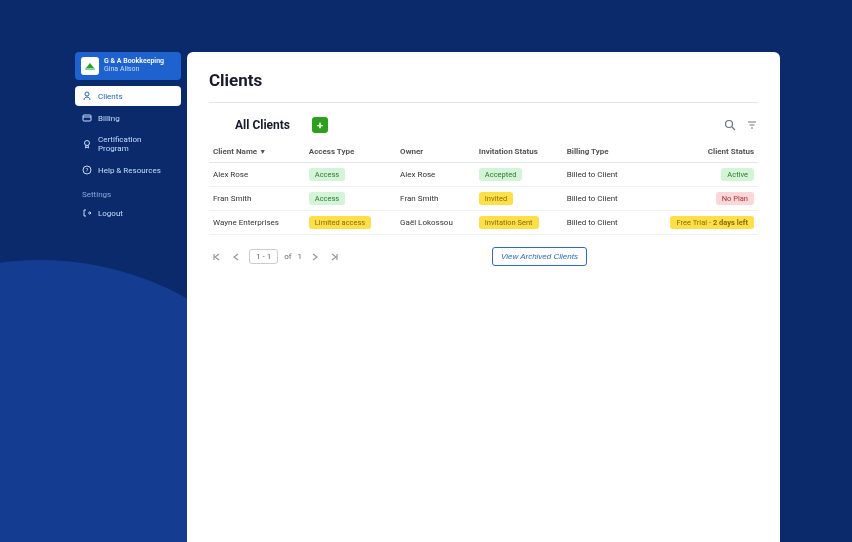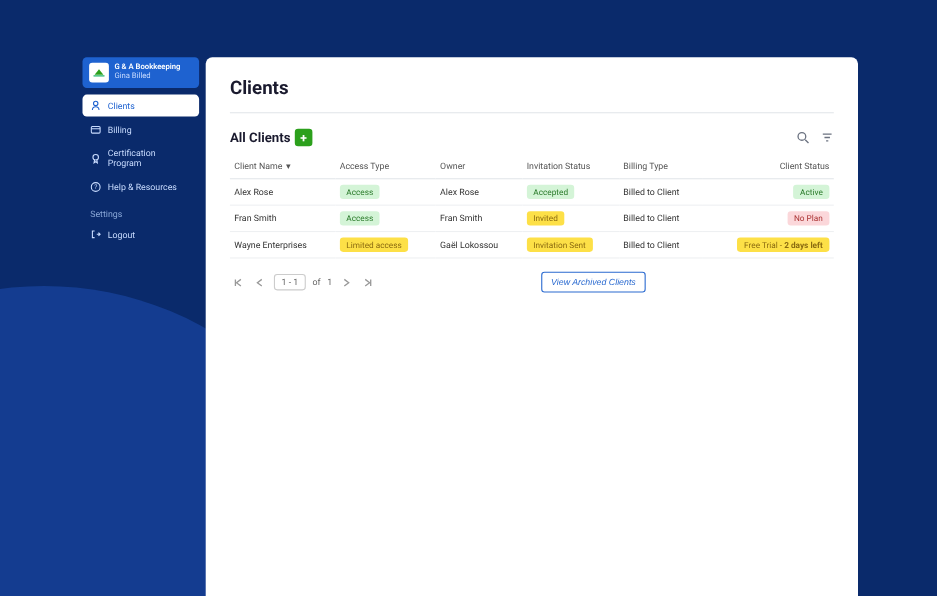--- a/index.html
+++ b/index.html
@@ -19,29 +19,29 @@
 .nav-icon { width: 10px; height: 10px; display: flex; align-items: center; justify-content: center; }
 .nav-section-label { font-size: 8px; color: #8aa8d8; padding: 8px 7px 4px; }
 
 
 .main { flex: 1; background: #fff; border-radius: 6px 6px 0 0; padding: 18px 22px 0; overflow: hidden; }
 .page-header { display: flex; align-items: center; justify-content: space-between; padding-bottom: 12px; border-bottom: 1px solid #e3e6ea; }
 .page-title { font-size: 17px; font-weight: 700; color: #1a1a2e; }
 .create-btn { background: #2ca01c; color: #fff; border: none; border-radius: 4px; padding: 7px 12px; font-size: 10px; font-weight: 600; cursor: pointer; }
 
 .subheader { display: flex; align-items: center; justify-content: space-between; margin-top: 14px; margin-bottom: 8px; }
-.subheader-left { display: flex; align-items: center; gap: 4px; }
+.subheader-left { display: flex; align-items: center; gap: 22px; margin-left: 26px; }
 .sub-title { font-size: 12px; font-weight: 700; color: #1a1a2e; }
 .add-btn { width: 16px; height: 16px; background: #2ca01c; border-radius: 3px; display: flex; align-items: center; justify-content: center; color: #fff; font-size: 11px; font-weight: 700; cursor: pointer; }
 .tool-icons { display: flex; gap: 10px; }
 .tool-ic { width: 12px; height: 12px; color: #6b7280; cursor: pointer; }
 
 
 .tbl { width: 100%; border-collapse: collapse; font-size: 8px; }
-.tbl th { text-align: left; font-weight: 400; color: #555; padding: 6px 4px; border-bottom: 1px solid #e3e6ea; white-space: nowrap; }
+.tbl th { text-align: left; font-weight: 700; color: #555; padding: 6px 4px; border-bottom: 1px solid #e3e6ea; white-space: nowrap; }
 .tbl th:last-child { text-align: right; }
 .tbl td:last-child { text-align: right; }
 .tbl td { padding: 5px 4px; border-bottom: 1px solid #eef0f2; color: #333; white-space: nowrap; }
 .sort-caret { font-size: 7px; margin-left: 2px; }
 .badge { display: inline-block; padding: 2px 6px; border-radius: 3px; font-size: 7.5px; text-align: center; }
 .b-green { background: #d4f4d7; color: #2a7a2a; }
 .b-yellow { background: #fde047; color: #8a6a10; }
 .b-red { background: #fbd7da; color: #a33; }
 .inline-bold { font-weight: 700; }
 
@@ -65,21 +65,21 @@
     <div class="org-card">
       <div class="org-logo">
         <svg width="12" height="12" viewBox="0 0 12 12">
             <rect width="12" height="12" fill="#fff"></rect>
             <path d="M2 8 L6 3 L10 8 Z" fill="#2ca01c"></path>
             <rect x="1" y="8.5" width="10" height="1" fill="#0a5"></rect>
           </svg>
       </div>
       <div class="org-text">
         <span class="org-name">G &amp; A Bookkeeping</span>
-        <span class="org-user">Gina Billed</span>
+        <span class="org-user">Gina Alison</span>
       </div>
     </div>
 
     <div class="nav-item active">
       <span class="nav-icon">
           <svg width="10" height="10" viewBox="0 0 10 10">
             <circle cx="5" cy="3" r="2" fill="none" stroke="currentColor" stroke-width="1"></circle>
             <path d="M2 9c0-2 1.5-3 3-3s3 1 3 3" fill="none" stroke="currentColor" stroke-width="1"></path>
           </svg>
         </span>

